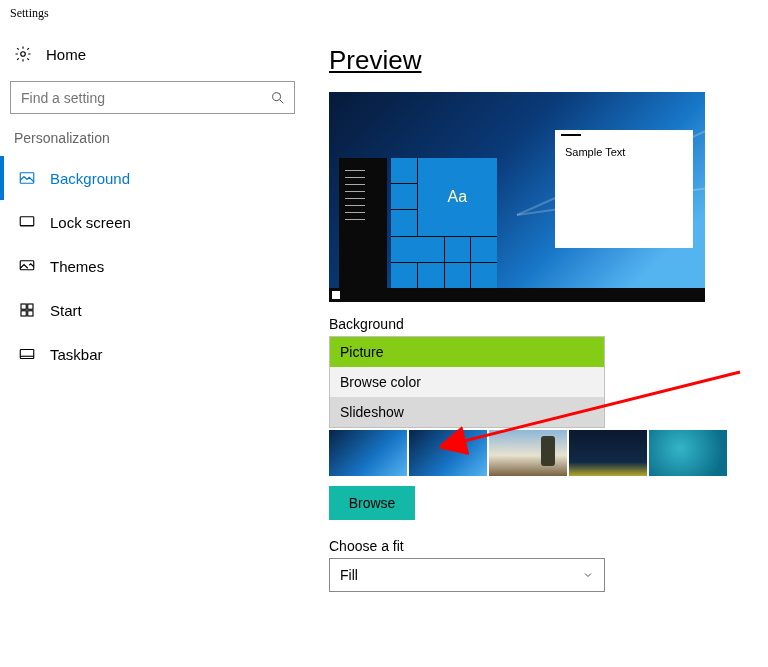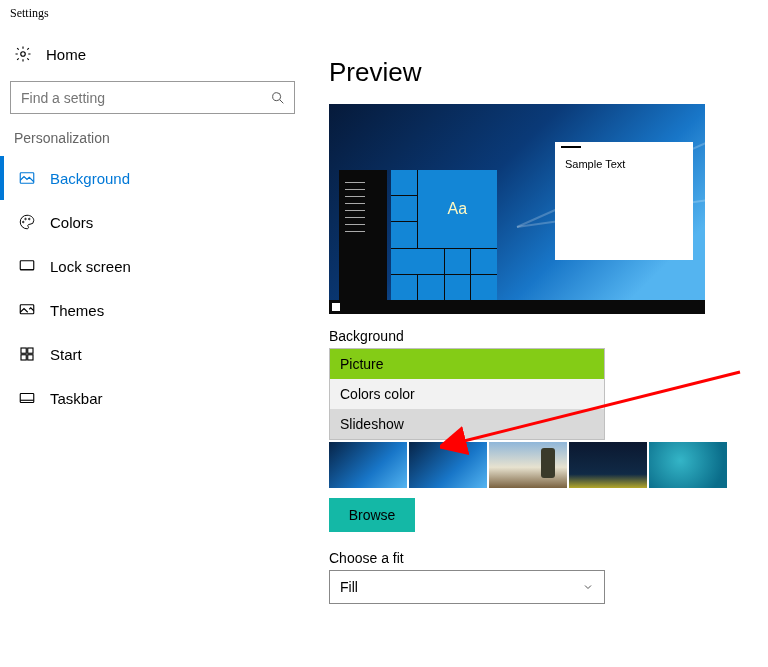--- a/index.html
+++ b/index.html
@@ -52,21 +52,21 @@
     gap: 14px;
     height: 44px;
     padding-left: 14px;
     font-size: 15px;
     cursor: pointer;
     border-left: 4px solid transparent;
   }
   .nav-item.active { color: #0078d7; border-left: 4px solid #0078d7; }
   .nav-item .icn { width: 18px; height: 18px; display:flex; align-items:center; justify-content:center; }
   .main { flex: 1; padding: 4px 10px 0 24px; }
-  h1.preview-h { font-weight: 400; font-size: 26px; margin: 30px 0 16px 0; }
+  h1.preview-h { font-weight: 400; font-size: 26px; margin: 18px 0 16px 0; text-decoration: underline; }
   .preview {
     width: 376px; height: 210px;
     background: linear-gradient(135deg, #061a3a 0%, #0a3a78 40%, #1876c8 65%, #54b4f0 85%);
     position: relative;
     overflow: hidden;
   }
   .preview .rays {
     position:absolute; left:50%; top:58%; width:1px; height:1px;
   }
   .preview .rays::before, .preview .rays::after {
@@ -153,31 +153,20 @@
         <span class="icn">
           <svg viewBox="0 0 24 24" width="18" height="18" fill="none" stroke="#0078d7" stroke-width="1.5">
             <rect x="3" y="5" width="18" height="14" rx="1"></rect>
               <path d="M3 15l5-5 4 4 3-3 6 6"></path>
           </svg>
         </span>
         <span>Background</span>
       </div>
       <div class="nav-item">
         <span class="icn">
-          <svg viewBox="0 0 24 24" width="18" height="18" fill="none" stroke="#000" stroke-width="1.3">
-            <path d="M12 3a9 9 0 100 18c1.5 0 2-1 2-2s-1-1-1-2 1-2 3-2a5 5 0 005-5c0-4-4-7-9-7z"></path>
-            <circle cx="7" cy="12" r="1"></circle>
-              <circle cx="10" cy="8" r="1"></circle>
-              <circle cx="15" cy="8" r="1"></circle>
-          </svg>
-        </span>
-        <span>Colors</span>
-      </div>
-      <div class="nav-item">
-        <span class="icn">
           <svg viewBox="0 0 24 24" width="18" height="18" fill="none" stroke="#000" stroke-width="1.5">
             <rect x="3" y="5" width="18" height="12" rx="1"></rect>
               <path d="M3 17h18"></path>
           </svg>
         </span>
         <span>Lock screen</span>
       </div>
       <div class="nav-item">
         <span class="icn">
           <svg viewBox="0 0 24 24" width="18" height="18" fill="none" stroke="#000" stroke-width="1.5">
@@ -242,21 +231,21 @@
         <div class="preview-window">
           <div class="preview-window-text">Sample Text</div>
         </div>
         <div class="preview-taskbar"></div>
         <div class="preview-startbtn"></div>
       </div>
 
       <div class="label">Background</div>
       <div class="dropdown-open">
         <div class="opt selected">Picture</div>
-        <div class="opt">Colors color</div>
+        <div class="opt">Browse color</div>
         <div class="opt hover">Slideshow</div>
       </div>
 
       <div class="thumbs">
         <div class="thumb t1"></div>
         <div class="thumb t2"></div>
         <div class="thumb t3"></div>
         <div class="thumb t4"></div>
         <div class="thumb t5"></div>
       </div>

